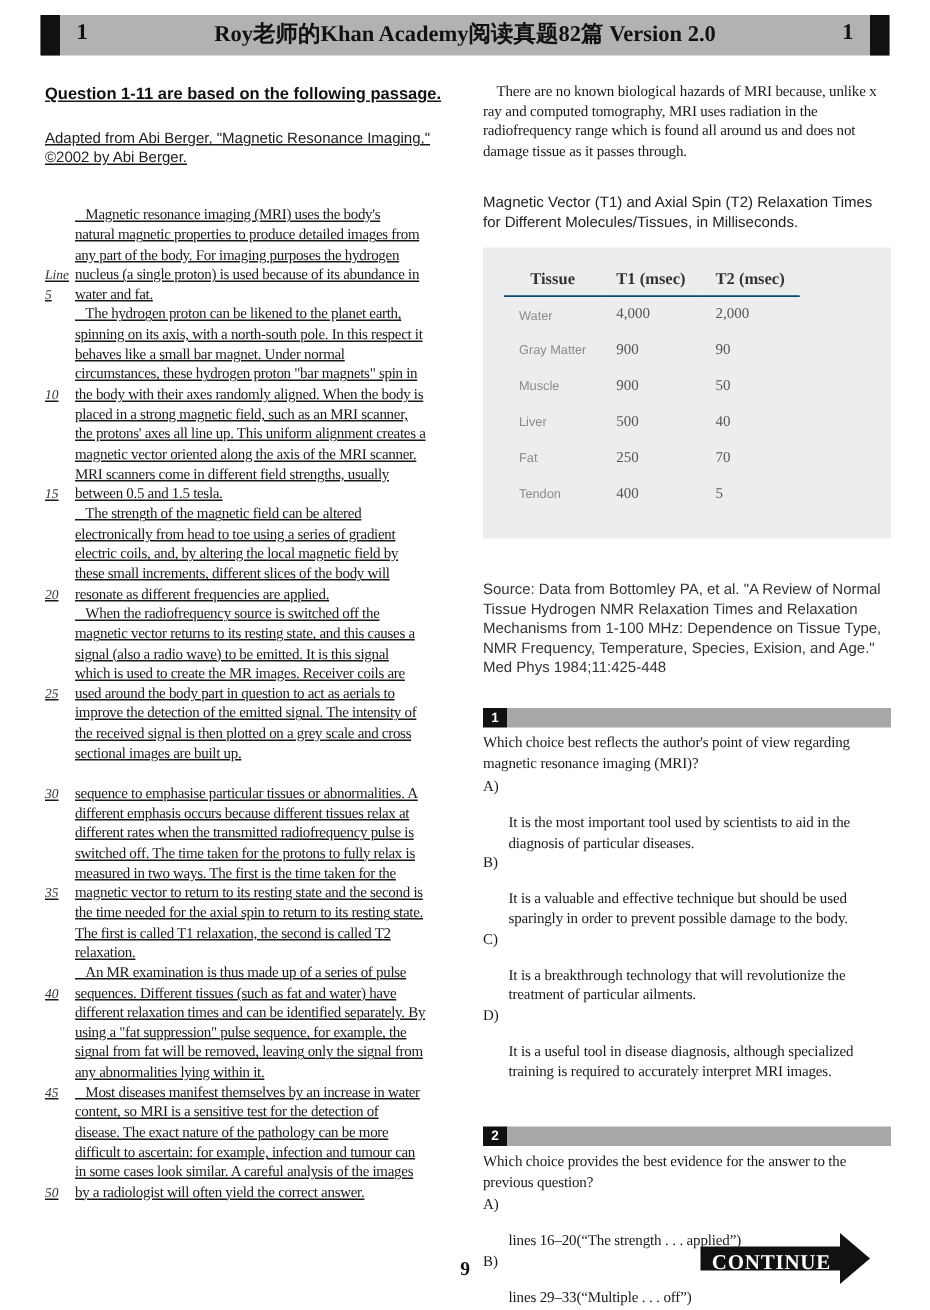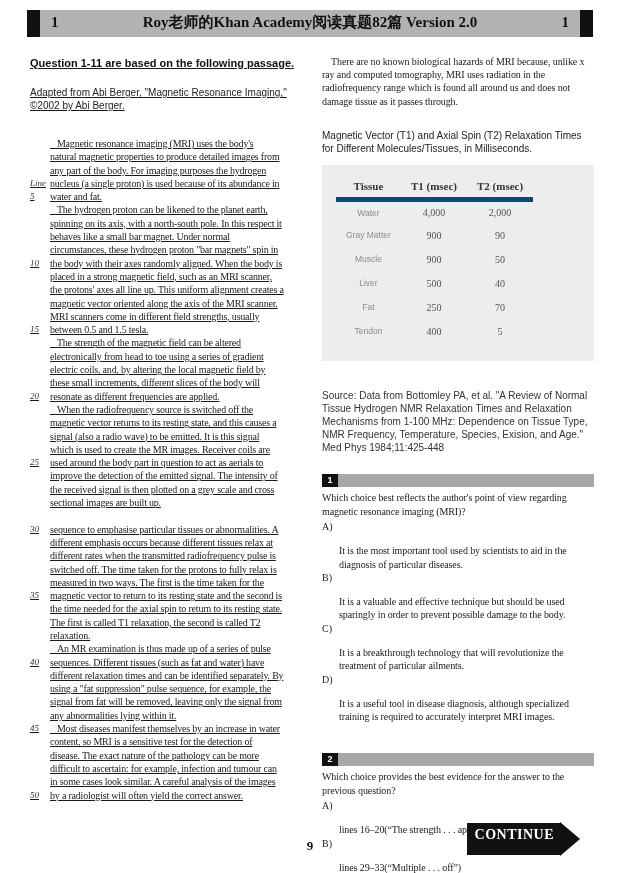--- a/index.html
+++ b/index.html
@@ -67,23 +67,23 @@
   }
   .table-box {
     margin-top: 10px;
     background: #ededed;
     padding: 13px 10px 18px 14px;
   }
   table.data-table { border-collapse: collapse; }
   .data-table th {
     font: 11px "Liberation Serif", serif; font-weight: bold; color: #333;
     padding: 2px 10px 5px 10px; text-align: center;
-    border-bottom: 5px solid #0c4a6e;
-  }
-  .data-table td { text-align: center; padding: 0 10px; height: 24px; }
+    border-bottom: 1px solid #0c4a6e;
+  }
+  .data-table td { text-align: left; padding: 0 10px; height: 24px; }
   .tlabel { font: 8.5px "Liberation Sans", sans-serif; color: #8a8a8a; }
   .tval { font: 10px "Liberation Serif", serif; color: #555; }
   .source-note {
     margin-top: 28px;
     font: 10px/13px "Liberation Sans", sans-serif; color: #333;
   }
   
   .question { margin-top: 20px; }
   .question.second { margin-top: 30px; }
   .q-badge-row { display: flex; height: 13px; margin-bottom: 4px; }
@@ -115,21 +115,21 @@
     font: bold 13px "Liberation Serif", serif; color: #111;
   }
   .continue-btn {
     position: absolute; right: 40px; top: 822px;
     display: flex; align-items: center; cursor: pointer;
   }
   .continue-label {
     background: #111111; color: #ffffff;
     font: bold 14px/24px "Liberation Serif", serif;
     letter-spacing: 0.5px;
-    padding: 0 6px 0 8px; height: 32px;
+    padding: 0 6px 0 8px; height: 16px;
   }
   .continue-arrow {
     width: 0; height: 0;
     border-left: 20px solid #111111;
     border-top: 17px solid transparent;
     border-bottom: 17px solid transparent;
   }
 </style>
 </head>
 <body>

